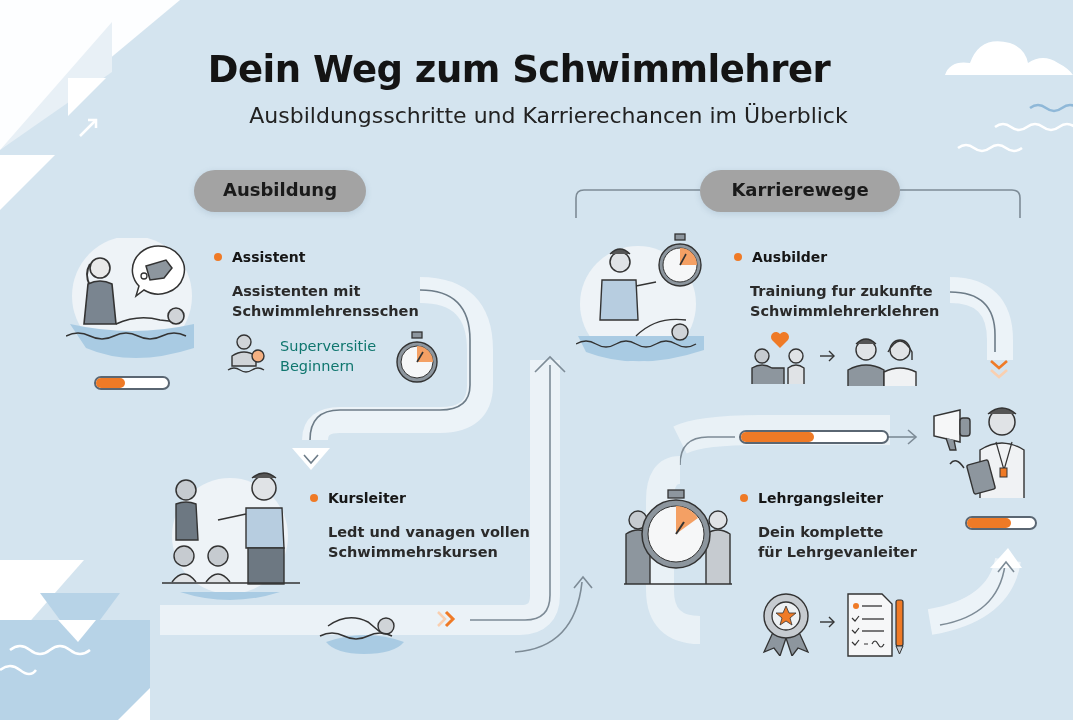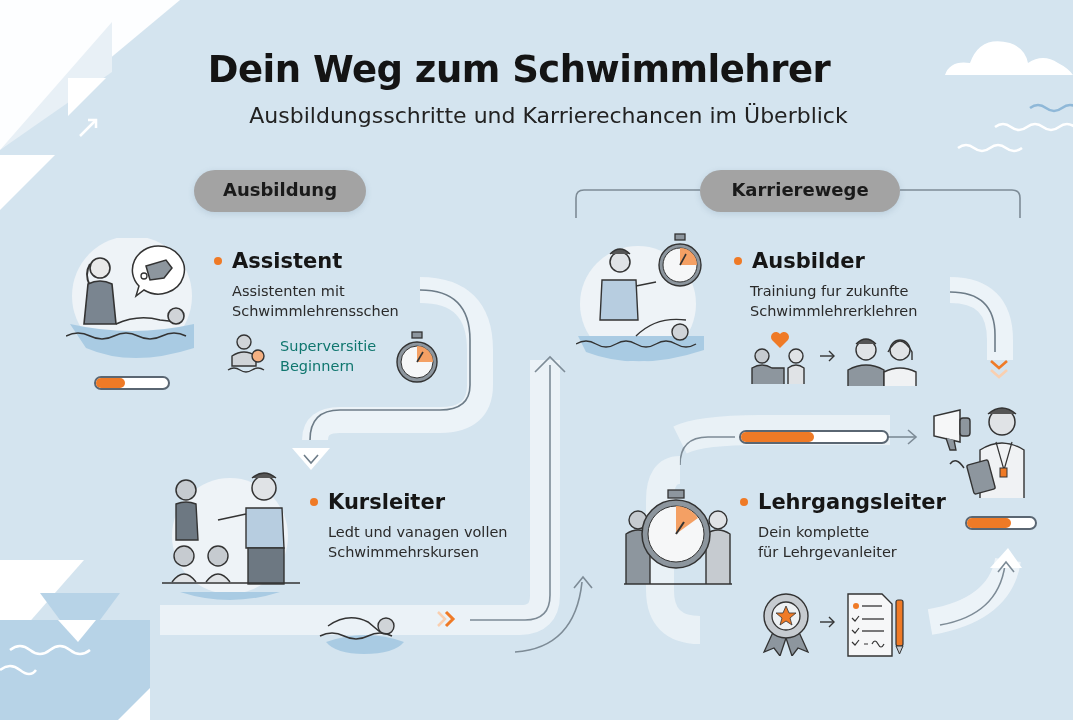--- a/index.html
+++ b/index.html
@@ -3,23 +3,23 @@
 <meta charset="utf-8">
 <style>
   * { box-sizing: border-box; margin: 0; padding: 0; }
   html, body { width: 1073px; height: 720px; overflow: hidden; }
   body { background: #d4e4ef; font-family: "DejaVu Sans", sans-serif; color: #1a1a1a; position: relative; }
   .abs { position: absolute; }
   svg.bg { position: absolute; left: 0; top: 0; }
   .title { left: 0; width: 1038px; top: 48px; text-align: center; font-size: 37px; font-weight: bold; letter-spacing: -0.5px; color: #141414; }
   .subtitle { left: 12px; width: 1073px; top: 103px; text-align: center; font-size: 22px; color: #222; }
   .pill { background: #a3a3a3; border-radius: 22px; font-weight: bold; font-size: 18px; text-align: center; line-height: 40px; height: 42px; box-shadow: 0 2px 6px rgba(80,110,140,0.18); }
-  .step-title { font-weight: bold; font-size: 21px; color: #161616; display: flex; align-items: center; gap: 10px; }
+  .step-title { font-weight: bold; font-size: 14px; color: #161616; display: flex; align-items: center; gap: 10px; }
   .dot { width: 8px; height: 8px; border-radius: 50%; background: #ef7a26; display: inline-block; }
-  .desc { font-size: 14.5px; line-height: 20px; color: #2a2a2a; }
+  .desc { font-size: 14.5px; line-height: 20px; color: #2a2a2a; font-weight: bold; }
   .small { font-size: 14.5px; line-height: 20px; color: #0f766e; }
   .progress { height: 14px; border: 2px solid #5a6672; border-radius: 8px; background: #fff; }
   .progress .fill { height: 100%; background: #ef7a26; border-radius: 6px; }
 </style>
 </head>
 <body>
 
 <svg class="bg" width="1073" height="720">
 
   <polygon points="0,0 180,0 0,150" fill="#ffffff" opacity="0.95"></polygon>

